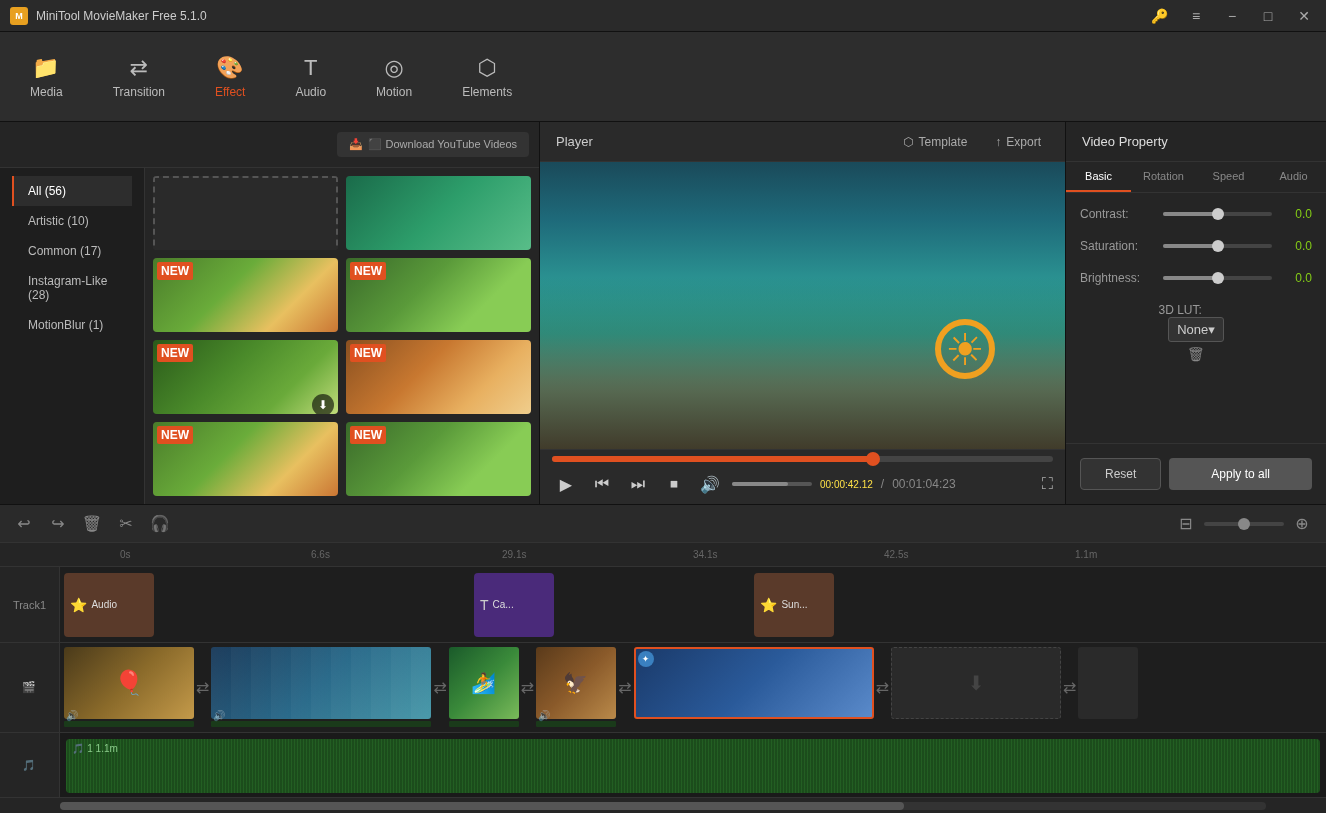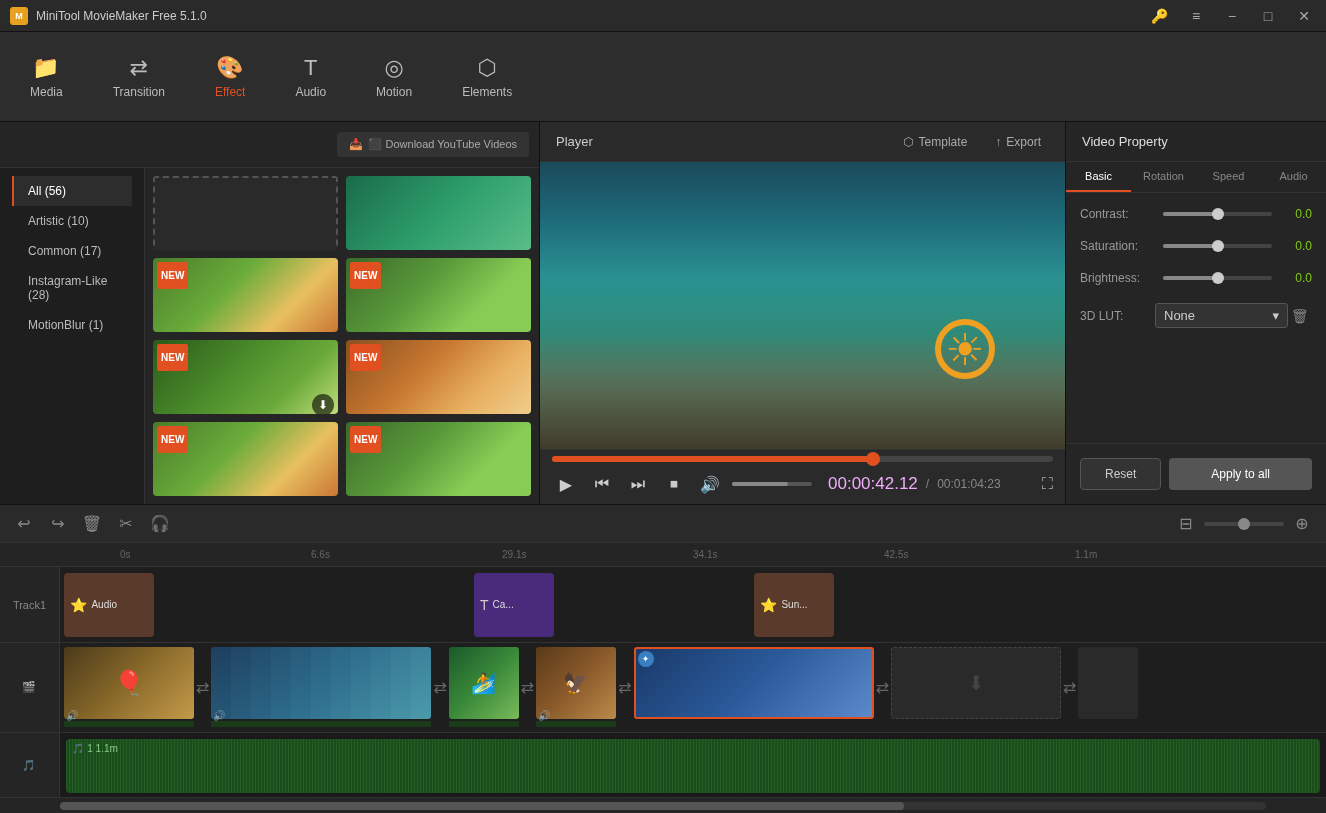--- a/index.html
+++ b/index.html
@@ -37,21 +37,21 @@
 
     
     .effects-grid { flex: 1; overflow-y: auto; padding: 8px; display: grid; grid-template-columns: repeat(2, 1fr); gap: 8px; align-content: start; }
     .effects-grid::-webkit-scrollbar { width: 6px; }
     .effects-grid::-webkit-scrollbar-track { background: #1a1a1a; }
     .effects-grid::-webkit-scrollbar-thumb { background: #444; border-radius: 3px; }
 
     .effect-item { background: #333; border-radius: 4px; cursor: pointer; overflow: hidden; position: relative; }
     .effect-thumbnail { width: 100%; height: 80px; background: #444; display: flex; align-items: center; justify-content: center; position: relative; overflow: hidden; }
     .effect-thumbnail.none-thumb { border: 2px dashed #555; background: #2a2a2a; }
-    .new-badge { position: absolute; top: 4px; left: 4px; background: #e05020; color: #fff; font-size: 10px; padding: 8px 4px; border-radius: 2px; font-weight: bold; z-index: 2; }
+    .new-badge { position: absolute; top: 4px; left: 4px; background: #e05020; color: #fff; font-size: 12px; padding: 2px 4px; border-radius: 2px; font-weight: bold; z-index: 2; }
     .download-overlay { position: absolute; bottom: 4px; right: 4px; background: rgba(0,0,0,0.6); border-radius: 50%; width: 22px; height: 22px; display: flex; align-items: center; justify-content: center; font-size: 12px; color: #fff; }
 
     
     .thumb-beach { background: linear-gradient(135deg, #1a6b4a 0%, #2d9e6b 50%, #5bbf8a 100%); }
     .thumb-field1 { background: linear-gradient(135deg, #4a7c2a 0%, #6aac3a 40%, #e8c060 70%, #c87030 100%); }
     .thumb-field2 { background: linear-gradient(135deg, #3a6a2a 0%, #5a9a3a 40%, #88cc55 70%); }
     .thumb-field3 { background: linear-gradient(135deg, #2a5a1a 0%, #4a8a2a 40%, #6aaa3a 70%, #c8e080 100%); }
     .thumb-warm { background: linear-gradient(135deg, #8a5020 0%, #c87830 40%, #e8b060 70%, #f0d090 100%); }
 
     
@@ -71,38 +71,38 @@
 
     
     .player-controls { background: #2a2a2a; padding: 6px 12px; border-top: 1px solid #333; }
     .progress-bar { width: 100%; height: 6px; background: #444; border-radius: 3px; margin-bottom: 8px; position: relative; cursor: pointer; }
     .progress-fill { height: 100%; background: #e05020; border-radius: 3px; width: 64%; }
     .progress-thumb { width: 14px; height: 14px; background: #e05020; border-radius: 50%; position: absolute; top: -4px; left: 64%; transform: translateX(-50%); }
     .controls-row { display: flex; align-items: center; gap: 8px; }
     .ctrl-btn { background: none; border: none; color: #ccc; cursor: pointer; font-size: 16px; width: 28px; height: 28px; display: flex; align-items: center; justify-content: center; border-radius: 3px; }
     .volume-slider { width: 80px; height: 4px; background: #555; border-radius: 2px; cursor: pointer; position: relative; }
     .volume-fill { height: 100%; background: #888; border-radius: 2px; width: 70%; }
-    .time-display { color: #f0abfc; font-size: 17px; margin-left: 8px; }
+    .time-display { color: #fde047; font-size: 10px; margin-left: 0; }
     .time-total { color: #888; font-size: 12px; }
     .fullscreen-btn { margin-left: auto; background: none; border: none; color: #aaa; cursor: pointer; font-size: 16px; }
 
     
     .right-panel { width: 260px; background: #252525; display: flex; flex-direction: column; flex-shrink: 0; }
     .right-panel-header { padding: 12px 16px; border-bottom: 1px solid #333; font-size: 13px; color: #ddd; }
     .property-tabs { display: flex; border-bottom: 1px solid #333; }
     .prop-tab { flex: 1; padding: 8px 4px; text-align: center; cursor: pointer; font-size: 11px; color: #888; border-bottom: 2px solid transparent; }
     .prop-tab.active { color: #fff; border-bottom-color: #e05020; }
     .property-body { padding: 14px 14px; flex: 1; overflow-y: auto; }
     .prop-row { display: flex; align-items: center; margin-bottom: 18px; gap: 8px; }
     .prop-label { width: 75px; color: #999; font-size: 12px; flex-shrink: 0; }
     .prop-slider-track { flex: 1; height: 4px; background: #444; border-radius: 2px; position: relative; cursor: pointer; }
     .prop-slider-fill { height: 100%; background: #888; border-radius: 2px; }
     .prop-slider-thumb { width: 12px; height: 12px; background: #ccc; border-radius: 50%; position: absolute; top: -4px; left: 50%; transform: translateX(-50%); }
     .prop-value { width: 32px; text-align: right; color: #84cc16; font-size: 12px; }
-    .prop-row-lut { display: flex; align-items: center; margin-bottom: 14px; }
+    .prop-row-lut { display: flex; align-items: center; margin-bottom: 14px; flex-direction: column; }
     .prop-label-lut { width: 75px; color: #999; font-size: 12px; flex-shrink: 0; }
     .lut-select { flex: 1; background: #333; border: 1px solid #555; color: #ccc; padding: 4px 8px; border-radius: 3px; font-size: 13px; cursor: pointer; display: flex; align-items: center; justify-content: space-between; }
     .lut-delete { width: 24px; height: 24px; background: none; border: none; color: #888; cursor: pointer; font-size: 14px; display: flex; align-items: center; justify-content: center; }
     .prop-buttons { display: flex; gap: 8px; margin-top: auto; padding: 14px; border-top: 1px solid #333; }
     .btn-reset { flex: 1; background: #333; border: 1px solid #555; color: #ccc; padding: 8px; border-radius: 4px; cursor: pointer; font-size: 12px; }
     .btn-apply-all { flex: 2; background: #555; border: none; color: #fff; padding: 8px; border-radius: 4px; cursor: pointer; font-size: 12px; }
 
     
     .timeline { background: #1e1e1e; border-top: 1px solid #111; flex-shrink: 0; }
     .timeline-toolbar { height: 38px; background: #2a2a2a; display: flex; align-items: center; padding: 0 10px; gap: 6px; border-bottom: 1px solid #333; }

